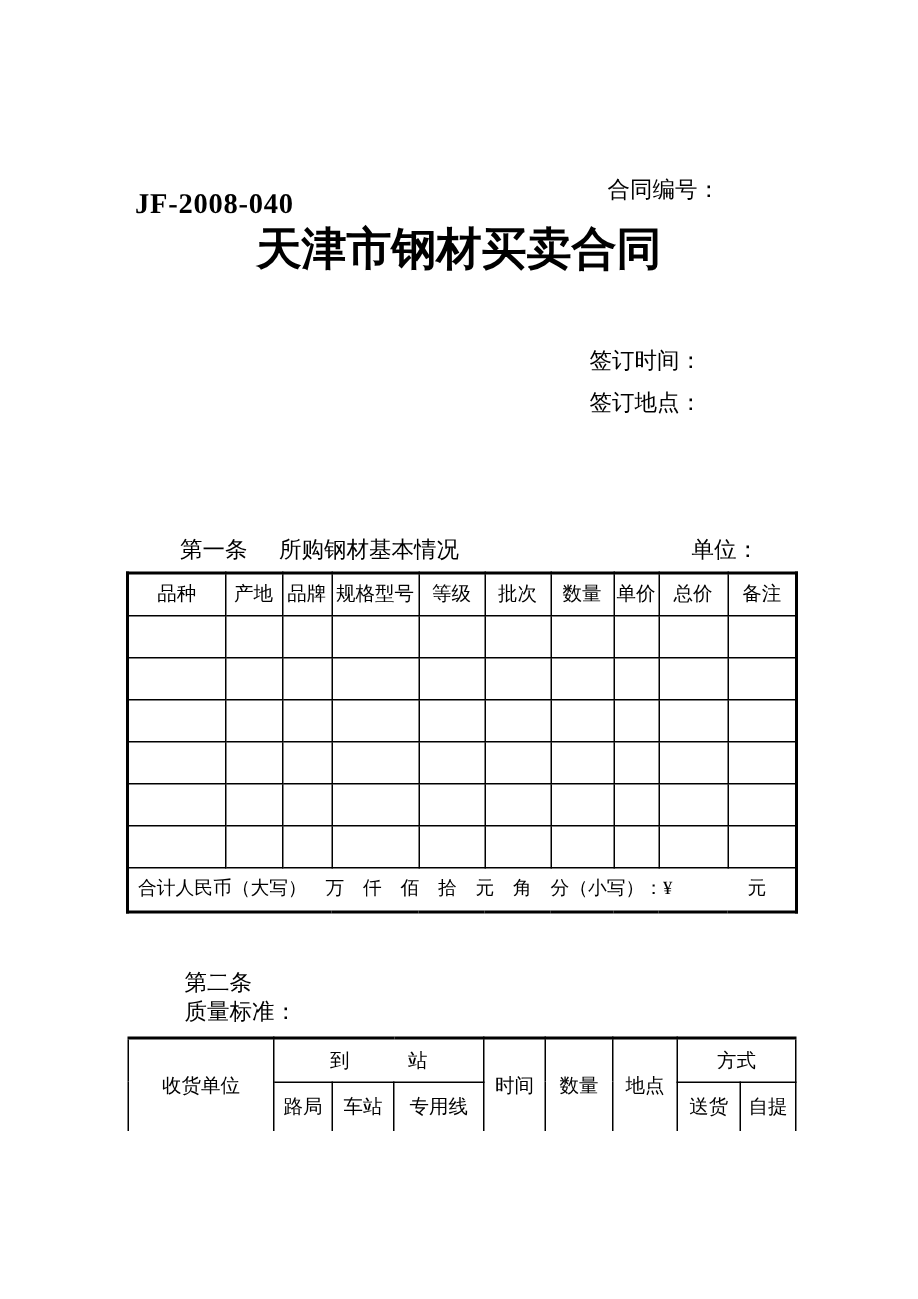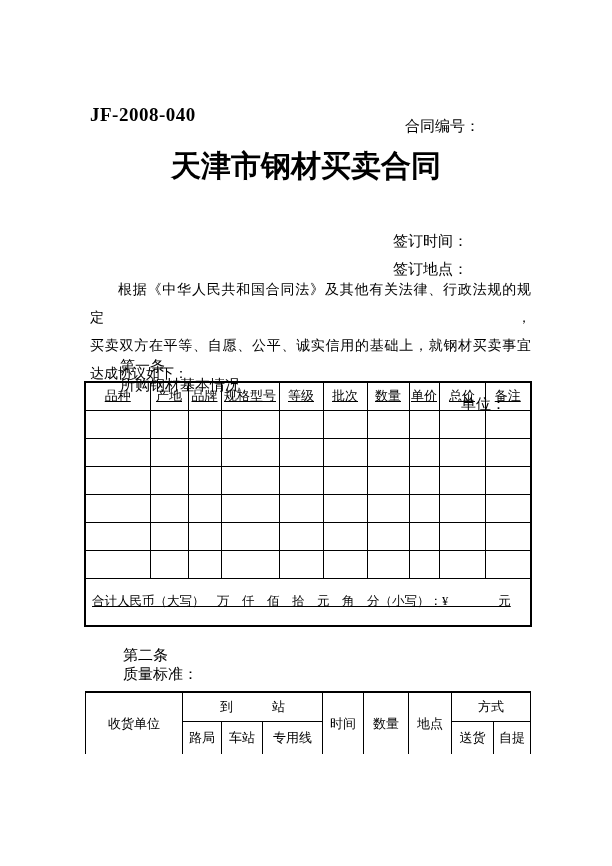--- a/index.html
+++ b/index.html
@@ -7,21 +7,21 @@
   .page {
     position: relative;
     width: 612px;
     height: 866px;
     background: #ffffff;
     color: #000000;
     font-family: "Liberation Serif", "DejaVu Serif", serif;
     overflow: hidden;
   }
   .doc-code {
-    position: absolute; left: 90px; top: 104px;
+    position: absolute; left: 90px; top: 126px;
     font-size: 19px; font-weight: bold; letter-spacing: 0.5px;
   }
   .contract-no {
     position: absolute; left: 405px; top: 117px;
     font-size: 15px;
     text-align: right;
   }
   .doc-title {
     position: absolute; left: 0; top: 146px; width: 612px;
     text-align: center; font-size: 30px; font-weight: bold;
@@ -37,42 +37,41 @@
     font-size: 14px; line-height: 28px;
   }
   .preamble .jline { text-align: justify; text-align-last: justify; }
   .preamble .indent { text-indent: 28px; }
   .clause-row {
     position: absolute; left: 120px; width: 410px;
     display: flex; align-items: baseline;
     font-size: 15px;
   }
   .clause-row .num { margin-right: 21px; }
-  .clause1 { top: 357px; flex-direction: column; }
+  .clause1 { top: 357px; }
   .clause1 .unit { margin-left: auto; padding-right: 24px; }
   .clause2 { top: 646px; flex-direction: column; }
   .clause3 { top: 675px; }
   .blank-line {
     flex: 1 1 auto; margin-left: 3px; margin-bottom: 3px;
     border-bottom: 1px solid #000; height: 14px;
   }
   table { border-collapse: collapse; table-layout: fixed; }
   td, th {
     border: 1px solid #000; padding: 0;
     font-weight: normal; text-align: center; vertical-align: middle;
     font-size: 13px; overflow: hidden;
   }
   .goods-table {
     position: absolute; left: 84px; top: 381px; width: 446px;
     border: 2px solid #000;
-    text-decoration: underline;
   }
   .goods-table tr.head { height: 28px; }
   .goods-table tbody.fill tr { height: 28px; }
-  .goods-table tr.total { height: 48px; }
+  .goods-table tr.total { height: 30px; }
   .goods-table tr.total td {
     text-align: left; padding-left: 6px; font-size: 12.5px;
     white-space: nowrap;
   }
   .delivery-table {
     position: absolute; left: 85px; top: 691px; width: 445px;
     border: 1px solid #000; border-top: 2px solid #000; border-bottom: none;
   }
   .delivery-table tr.r1 { height: 29px; }
   .delivery-table tr.r2 { height: 33px; }
@@ -87,25 +86,20 @@
 
   <div class="contract-no">合同编号：</div>
 
   <div class="doc-title">天津市钢材买卖合同</div>
 
   <div class="sign-block">
     <div>签订时间：</div>
     <div>签订地点：</div>
   </div>
 
-  <div class="preamble">
-    <div class="jline indent">根据《中华人民共和国合同法》及其他有关法律、行政法规的规 定，</div>
-    <div class="jline">买卖双方在平等、自愿、公平、诚实信用的基础上，就钢材买卖事宜</div>
-    <div>达成协议如下：</div>
-  </div>
 
   <div class="clause-row clause1">
     <span class="num">第一条</span>
     <span>所购钢材基本情况</span>
     <span class="unit">单位：</span>
   </div>
 
   <table class="goods-table">
     <colgroup>
       <col style="width:65px">

